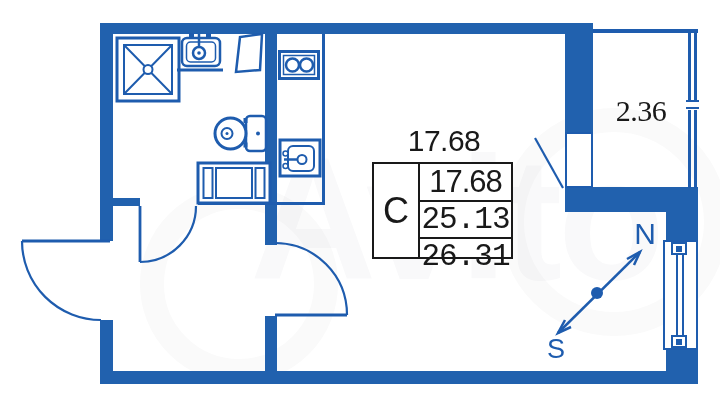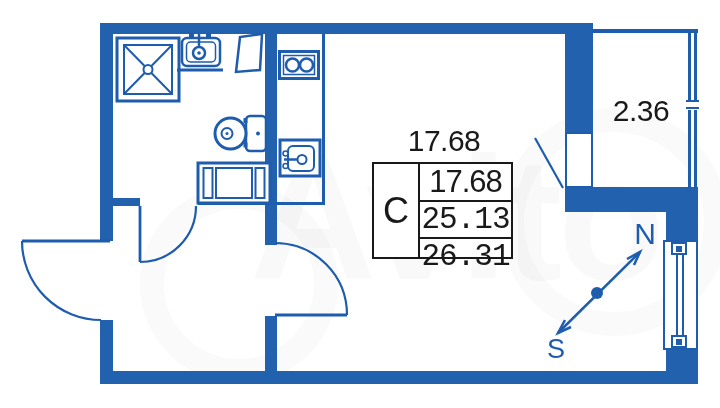--- a/index.html
+++ b/index.html
@@ -161,21 +161,21 @@
 
     <g stroke="currentColor" fill="none" stroke-width="2.5">
       <path d="M 558 333 L 640 252"></path>
       <path d="M 627 259 L 640 252 L 634 265"></path>
       <path d="M 571 327 L 558 333 L 565 320"></path>
       <circle cx="597" cy="293" r="6" fill="currentColor" stroke="none"></circle>
     </g>
   </svg>
 
   <div class="room-label" style="left:399px;top:124px;width:90px;">17.68</div>
-  <div class="room-label" style="left:601px;top:94px;width:80px;">2.36</div>
+  <div class="room-label" style="left:601px;top:94px;width:80px;font-family:Liberation Serif, serif;">2.36</div>
 
   <div class="area-table">
     <div class="type-cell">С</div>
     <div class="rows">
       <div class="row">17.68</div>
       <div class="row">25.13</div>
       <div class="row">26.31</div>
     </div>
   </div>
 

